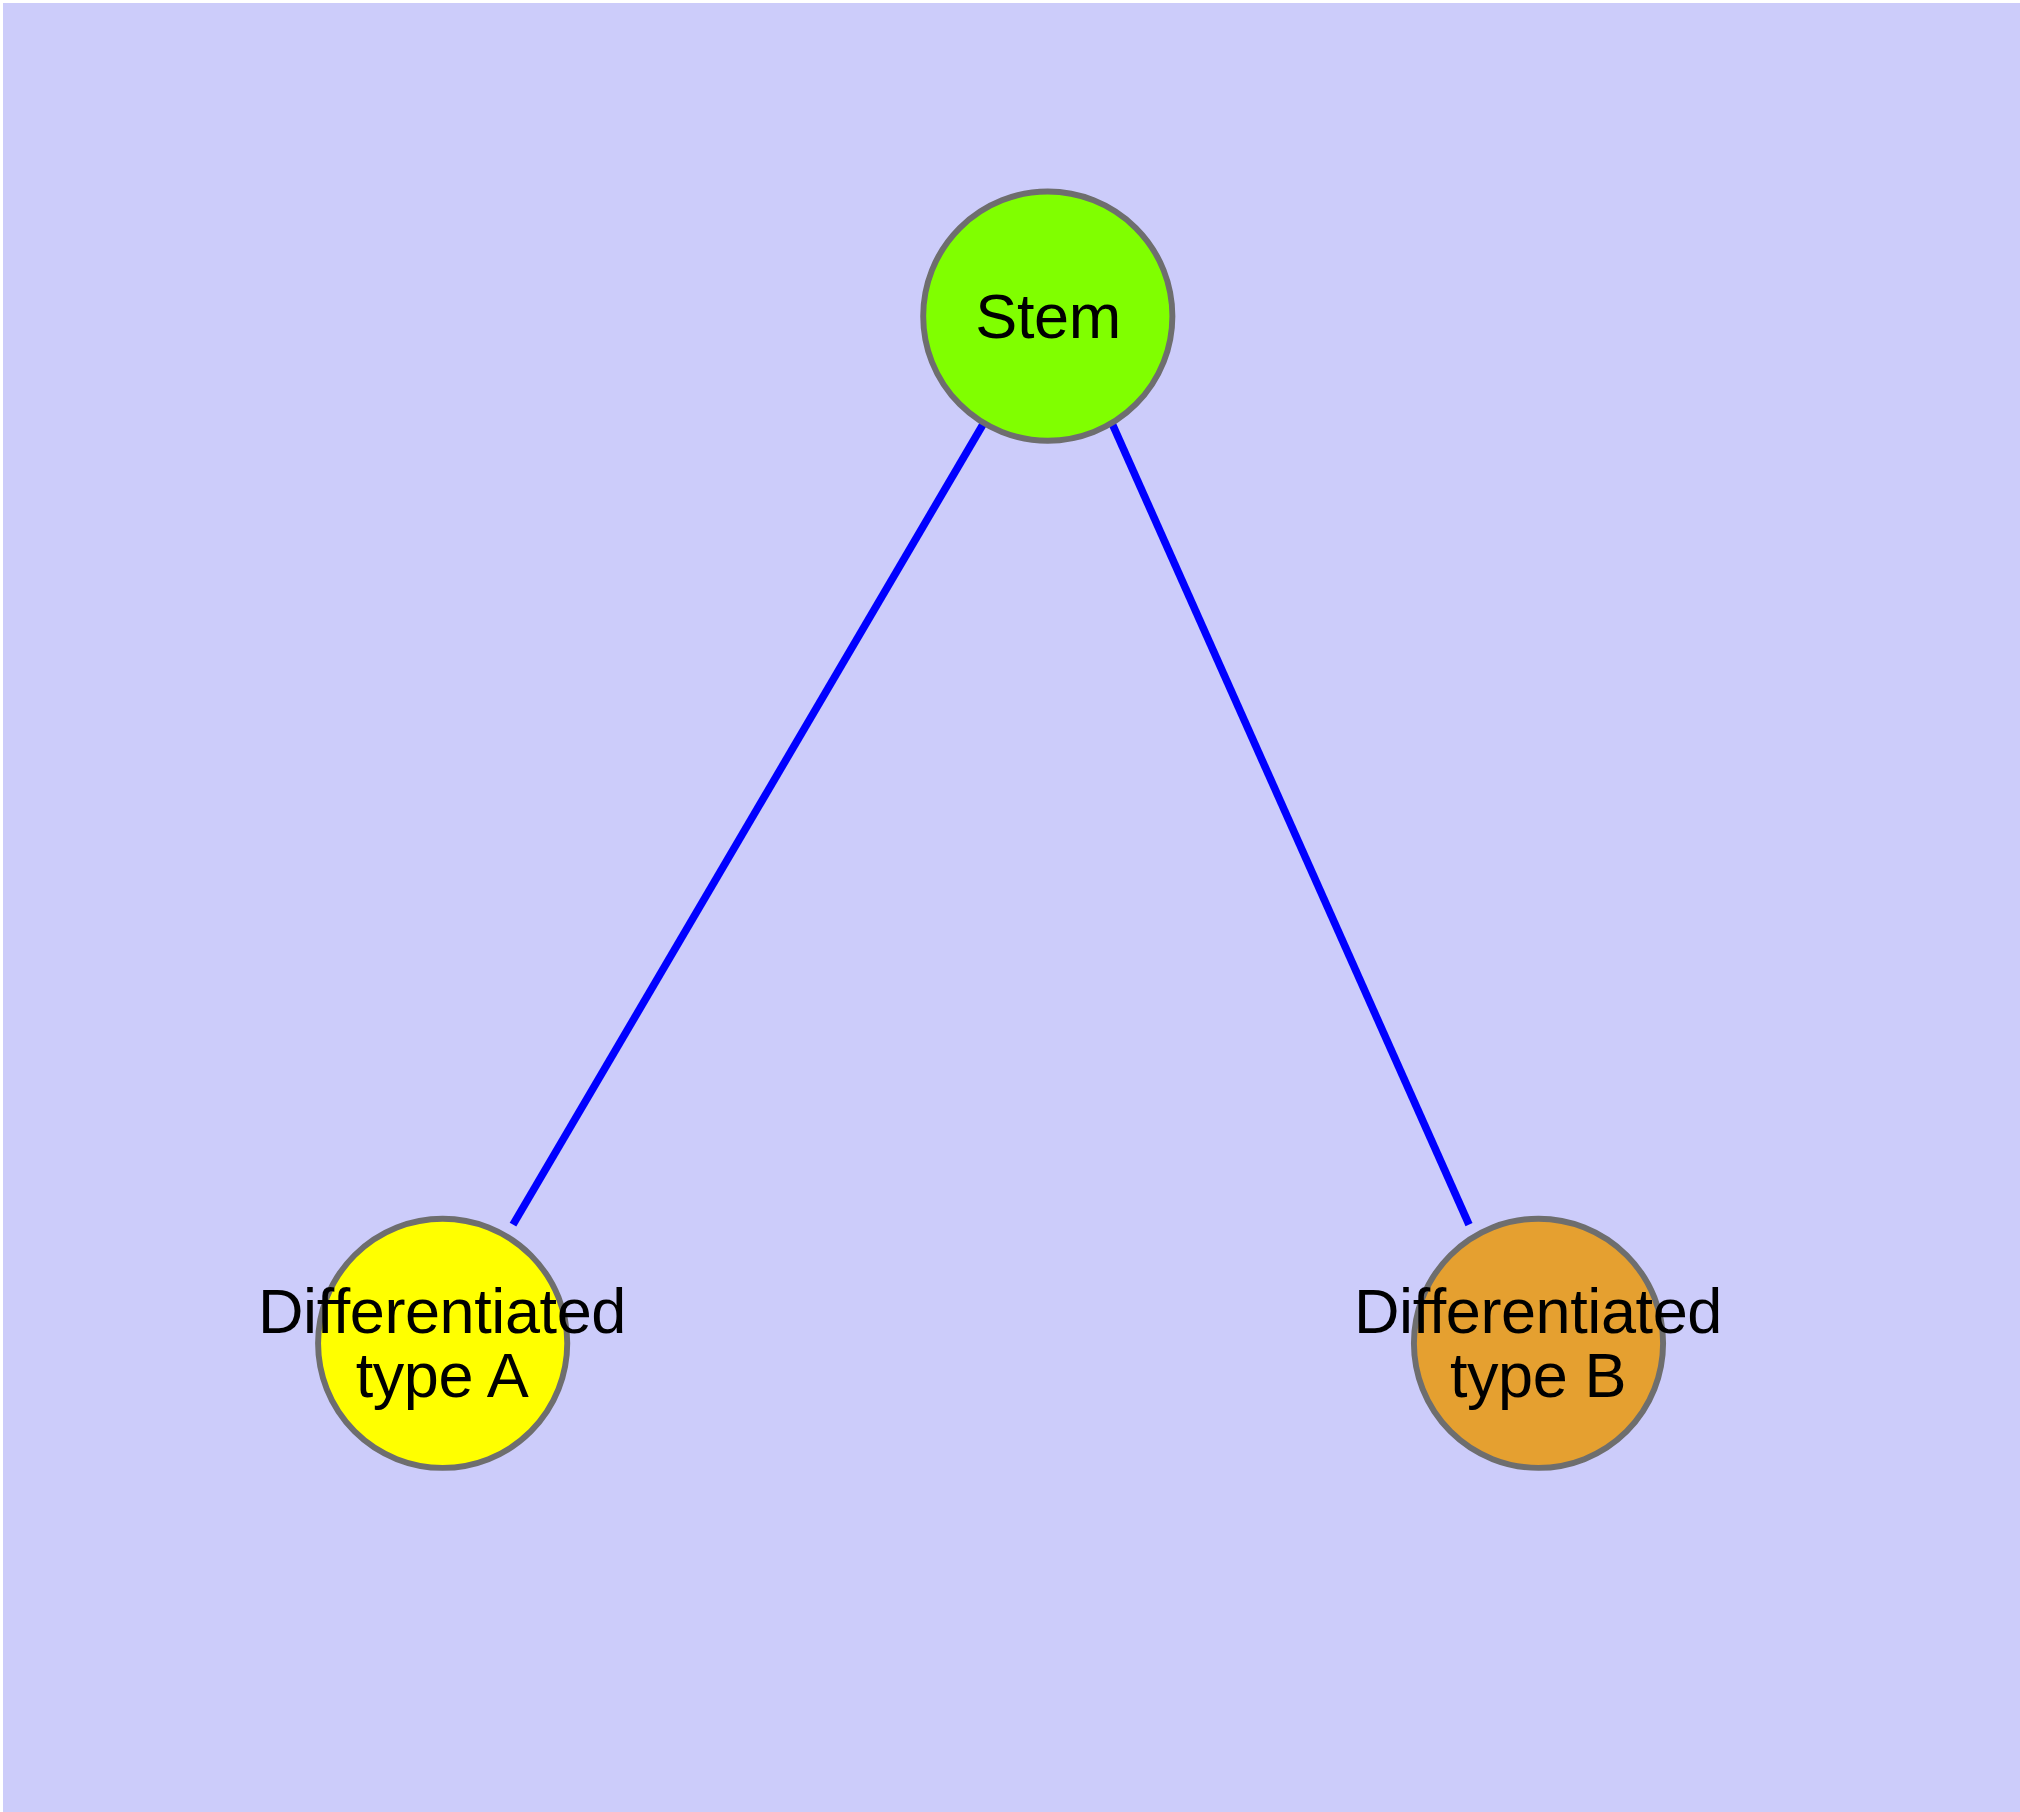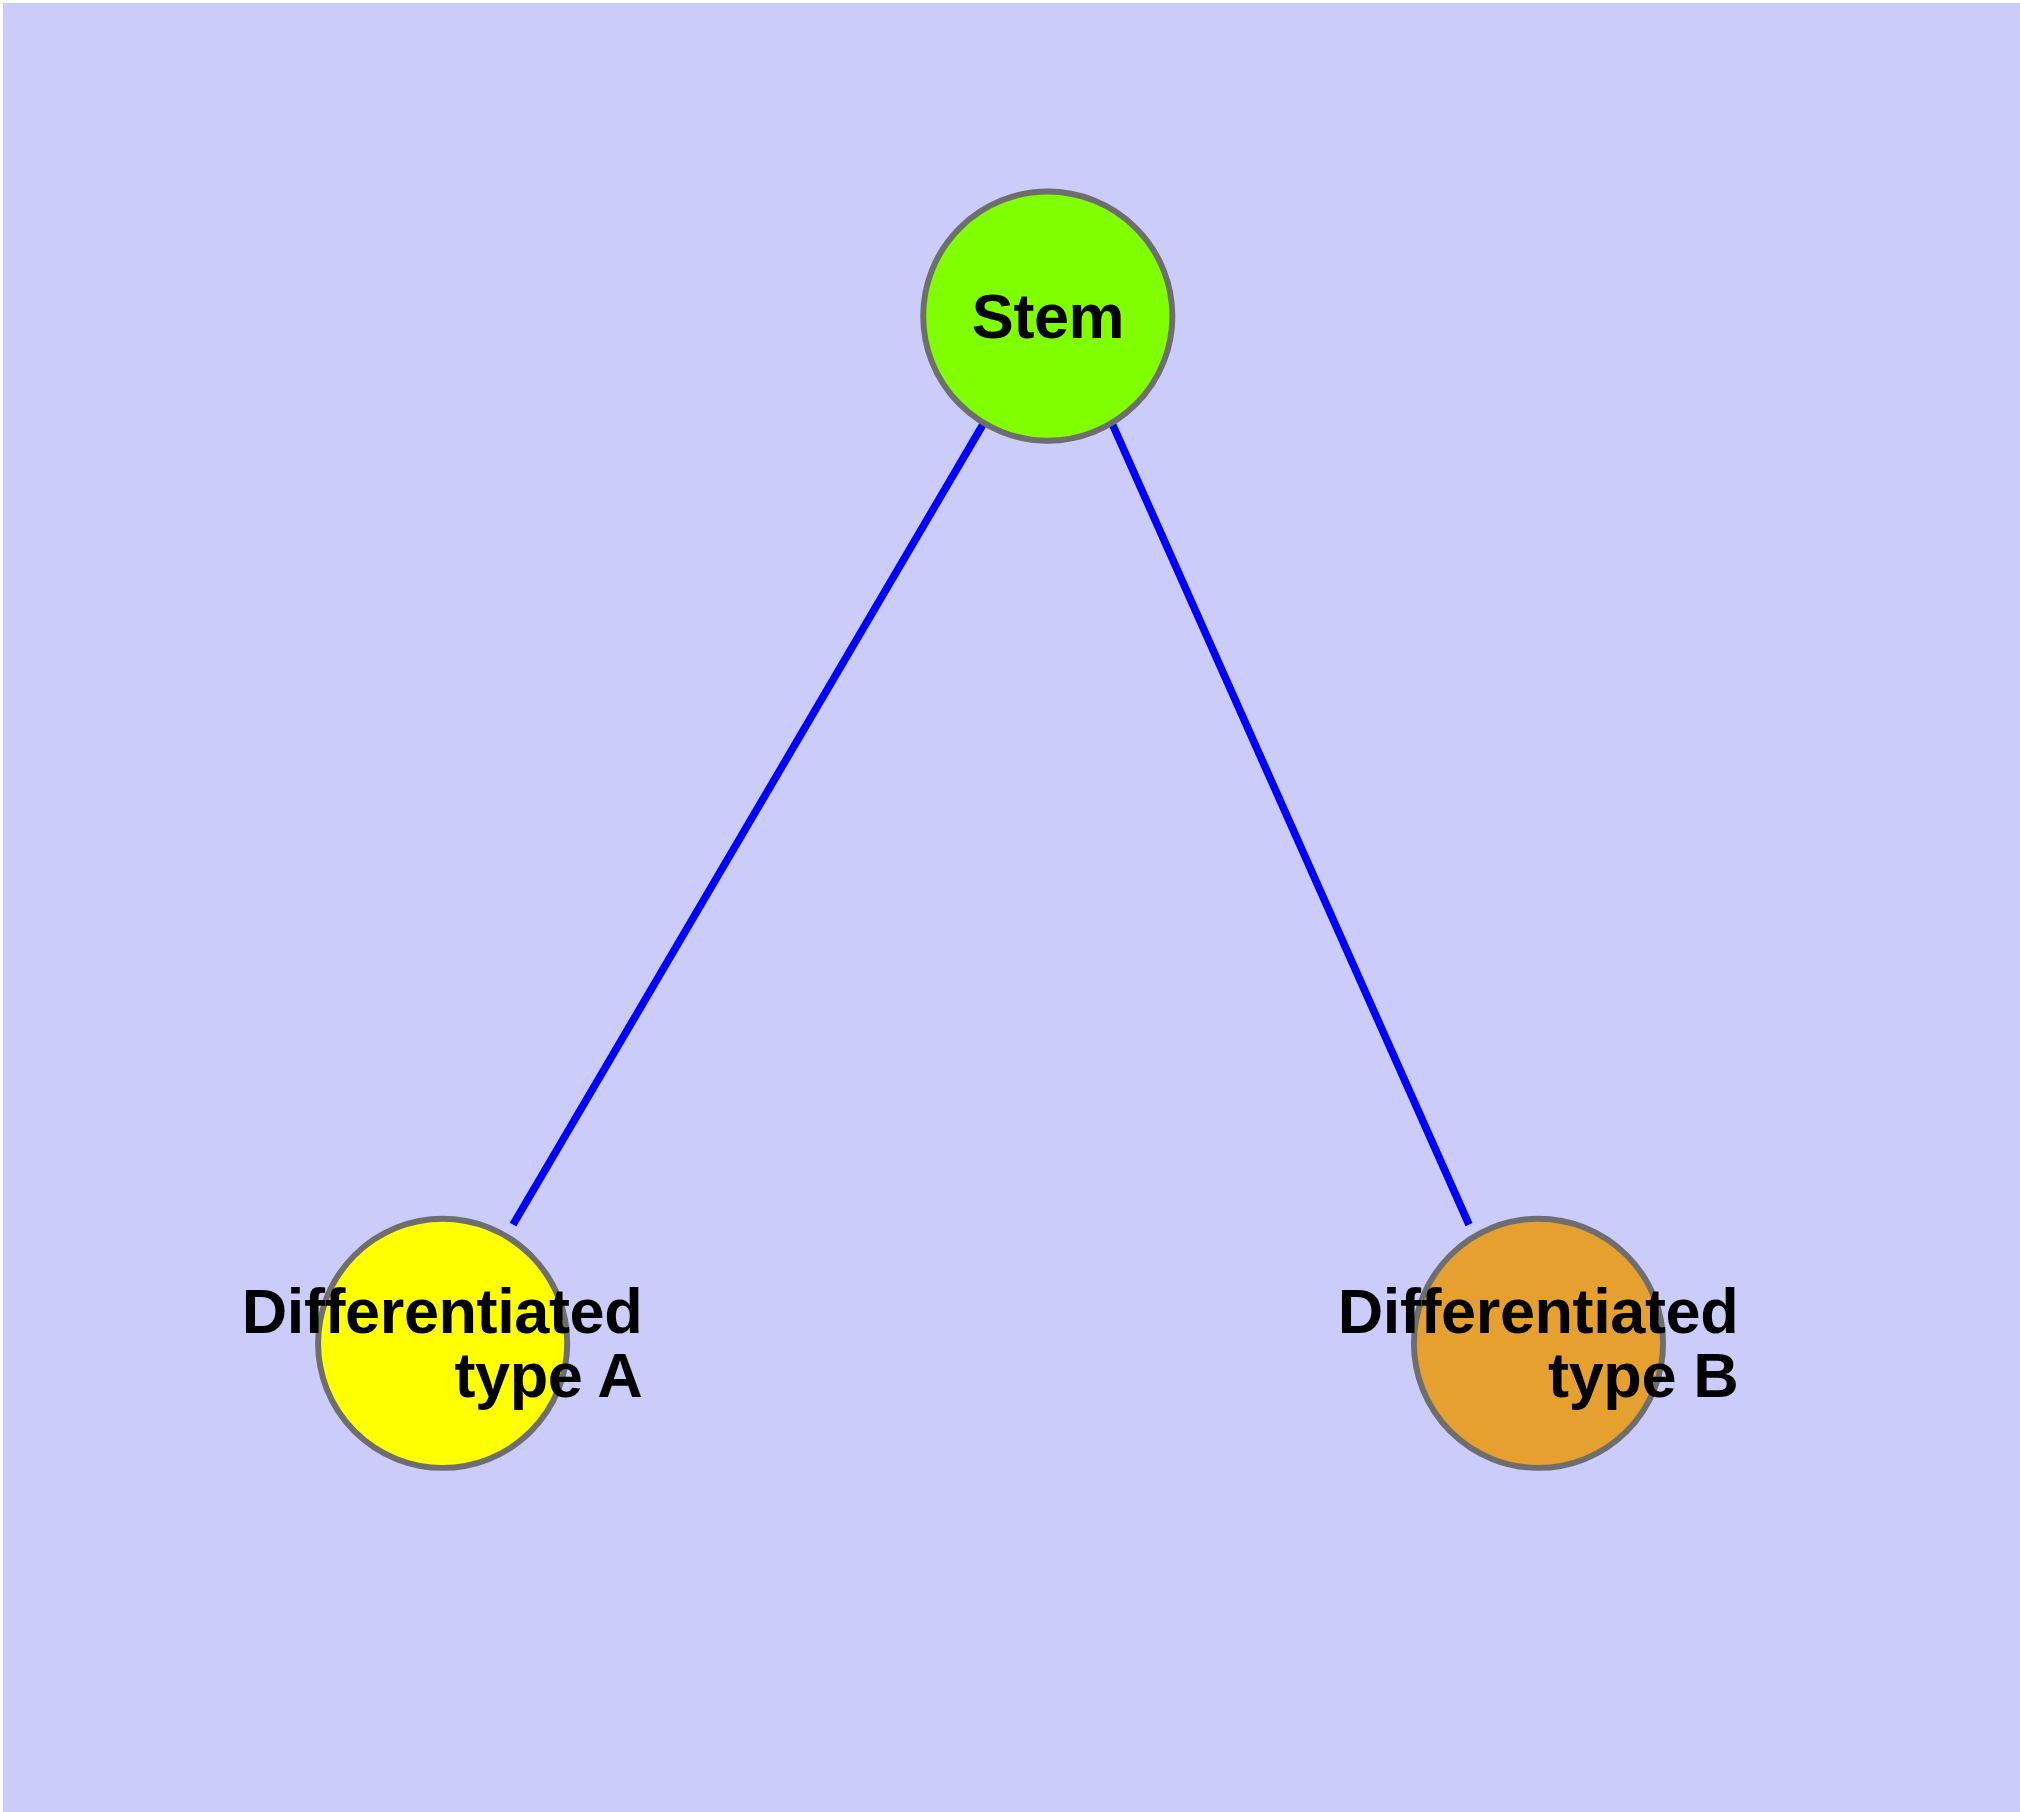--- a/index.html
+++ b/index.html
@@ -38,24 +38,24 @@
     stroke-linecap: butt;
     fill: none;
   }
   .node-circle {
     stroke: #6e6e6e;
     stroke-width: 7;
   }
   .node-label {
     position: absolute;
     color: #000000;
-    font-weight: bold;
+    font-weight: normal;
     font-size: 63px;
     line-height: 1.02;
-    text-align: right;
+    text-align: center;
     white-space: pre;
     letter-spacing: -0.4px;
     transform: translate(-50%, -50%);
     pointer-events: none;
     -webkit-font-smoothing: antialiased;
   }
 </style>
 </head>
 <body>
 

